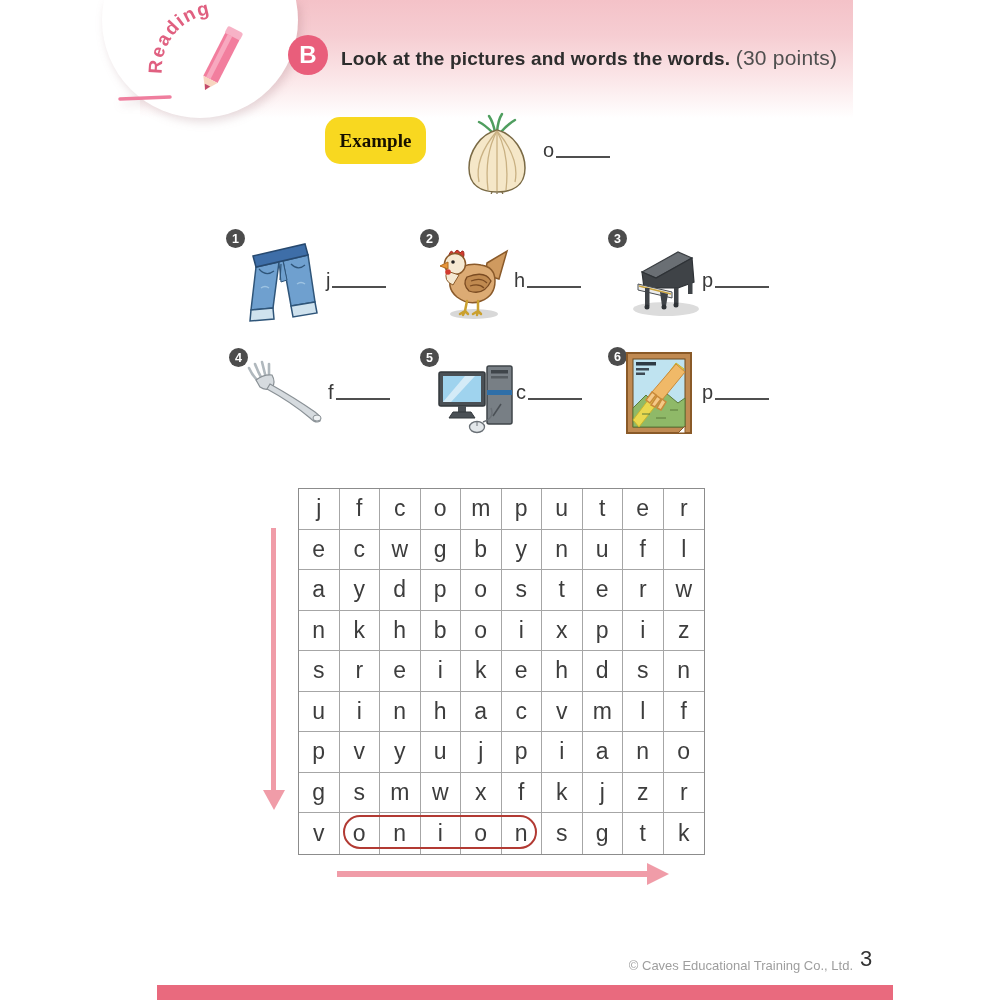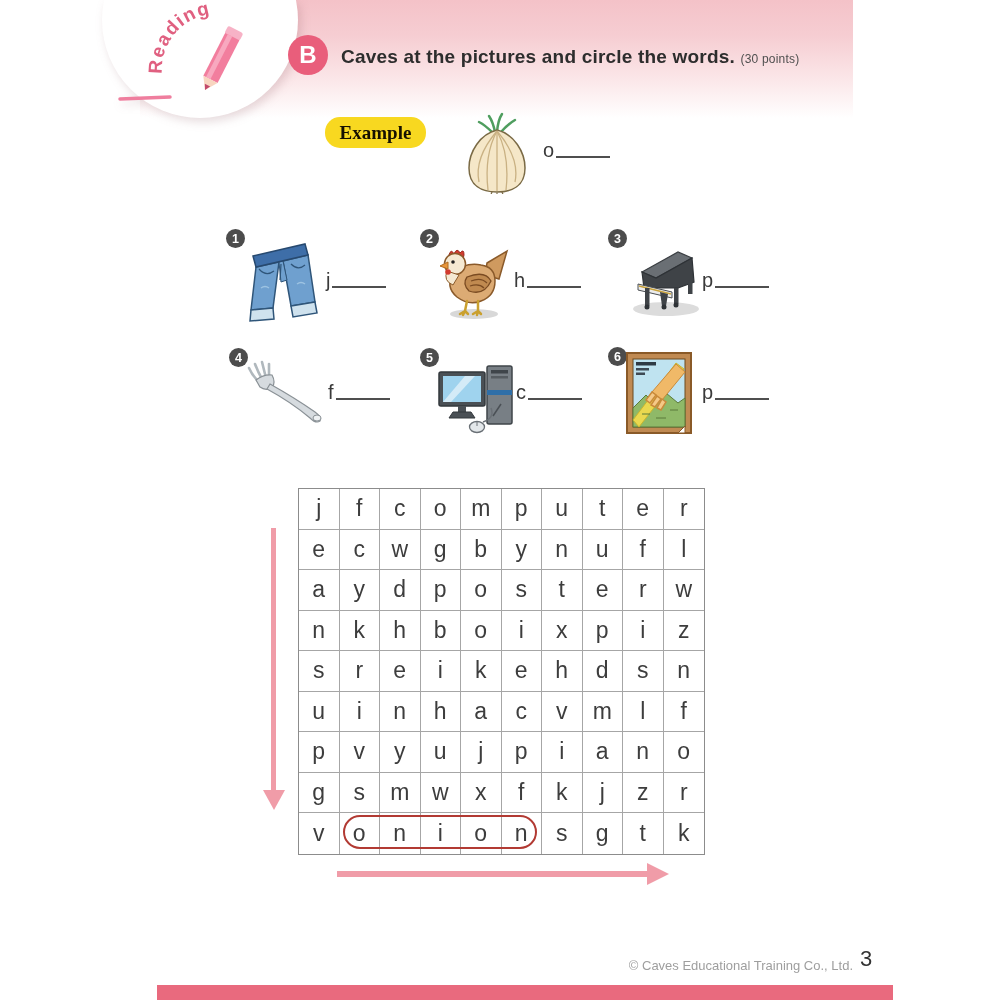--- a/index.html
+++ b/index.html
@@ -7,24 +7,24 @@
   .page { position:absolute; inset:0; }
 
   
   .header-band { position:absolute; left:140px; top:0; width:713px; height:118px;
     background:linear-gradient(180deg,#f4c2c8 0%, #f6cdd2 30%, #fbe7e9 68%, #ffffff 100%); }
   .badge-svg { position:absolute; left:100px; top:0; width:200px; height:135px;
     filter:drop-shadow(3px 4px 5px rgba(120,60,70,.18)); }
   .section-circle { position:absolute; left:288px; top:35px; width:40px; height:40px; border-radius:50%;
     background:#e95e7b; color:#fff; font-size:24px; font-weight:bold; display:flex; align-items:center; justify-content:center; }
   .instruction { position:absolute; left:341px; top:46px; font-size:19px; font-weight:bold; color:#2d2d2d; letter-spacing:.2px; }
-  .points { font-size:12px; font-weight:normal; color:#4f4f4f;text-align:right; }
-
-  
-  .example-pill { position:absolute; left:325px; top:117px; width:101px; height:31px; background:#f8d820;
+  .points { font-size:21px; font-weight:normal; color:#4f4f4f;text-align:right; }
+
+  
+  .example-pill { position:absolute; left:325px; top:117px; width:101px; height:47px; background:#f8d820;
     border-radius:15px; display:flex; align-items:center; justify-content:center;
     font-family:"Liberation Serif", serif; font-weight:bold; font-size:19px; color:#161000;text-align:right; }
   .illustration { position:absolute; }
 
   .answer { position:absolute; display:flex; align-items:flex-end; height:28px; }
   .answer-letter { font-size:20px; color:#3a3a3a; line-height:1; }
   .answer-line { width:54px; height:2px; background:#4f4f4f; margin-left:2px; margin-bottom:2px; }
 
   .num-circle { position:absolute; width:19px; height:19px; border-radius:50%; background:#4c4c4c;
     color:#fff; font-size:12.5px; font-weight:bold; display:flex; align-items:center; justify-content:center; }
@@ -70,21 +70,21 @@
       <rect x="97" y="30" width="16" height="48" fill="#f27e9e"></rect>
       <rect x="100" y="30" width="5" height="48" fill="#f8a8bf"></rect>
       <polygon points="97,78 113,78 105,90" fill="#f8d5c0"></polygon>
       <polygon points="102,84.5 108,84.5 105,90" fill="#c2496b"></polygon>
     </g>
     <line x1="20" y1="99" x2="70" y2="97" stroke="#ef7e9e" stroke-width="3.5" stroke-linecap="round"></line>
   </svg>
 
   <div class="section-circle">B</div>
   <div class="instruction">
-    <span>Caves at the pictures and circle the words.</span>
+    <span>Look at the pictures and words the words.</span>
     <span class="points">(30 points)</span>
   </div>
 
   <div class="example-pill">Example</div>
 
   <svg class="illustration" style="left:464px; top:110px; width:66px; height:84px;" viewBox="0 0 66 84">
     <g stroke="#4f9e5f" stroke-width="2.5" stroke-linecap="round" fill="none">
       <path d="M31 22 Q29 12 25 6"></path>
         <path d="M33 22 Q34 10 38 4"></path>
       <path d="M36 23 Q44 14 51 10"></path>

